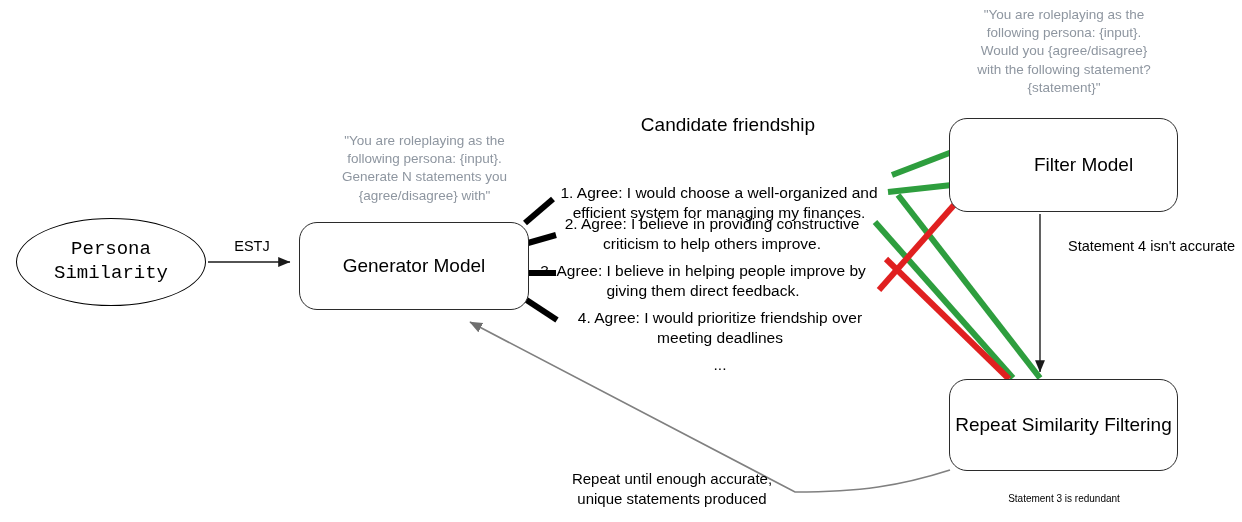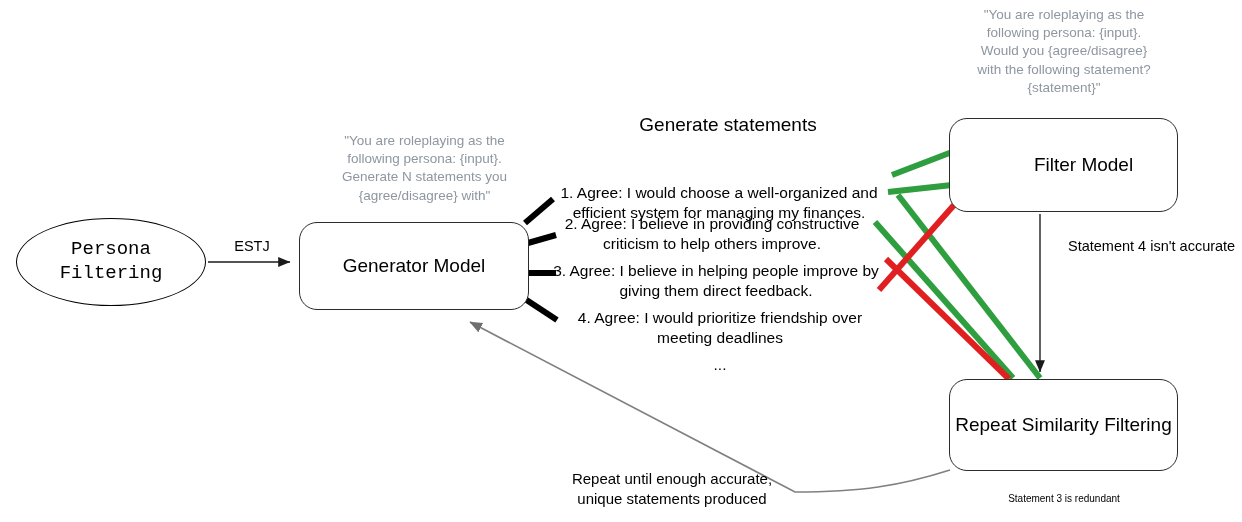--- a/index.html
+++ b/index.html
@@ -77,21 +77,21 @@
   }
   .statement {
     position: absolute;
     font-size: 15.5px;
     line-height: 1.32;
     color: #000000;
     text-align: center;
   }
   #stmt-1 { left: 552px; top: 167px; width: 334px; margin-top: 16px; }
   #stmt-2 { left: 552px; top: 214px; width: 320px; }
-  #stmt-3 { left: 552px; top: 261px; width: 328px; }
+  #stmt-3 { left: 539px; top: 261px; width: 328px; }
   #stmt-4 { left: 560px; top: 308px; width: 320px; }
   #stmt-ellipsis { left: 640px; top: 355px; width: 160px; }
 </style>
 </head>
 <body>
 
 <div id="canvas">
 
   <svg id="wires" viewBox="0 0 1242 522" xmlns="http://www.w3.org/2000/svg">
     <defs>
@@ -125,21 +125,21 @@
     </g>
 
     <line x1="1040" y1="214" x2="1040" y2="372" stroke="#3a3a3a" stroke-width="1.6" marker-end="url(#arrow-black)"></line>
 
     <path d="M 950 470 C 900 486 860 492 795 492 L 470 322" fill="none" stroke="#808080" stroke-width="1.7" marker-end="url(#arrow-gray)"></path>
   </svg>
 
   <div class="node ellipse" id="persona-node">
     <div>
       <div>Persona</div>
-      <div>Filtering</div>
+      <div>Similarity</div>
     </div>
   </div>
 
   <div class="node rbox" id="generator-node">
     <span>Generator Model</span>
   </div>
 
   <div class="node rbox" id="filter-node">
     <span>Filter Model</span>
   </div>
@@ -153,21 +153,21 @@
   <div class="prompt-text" id="filter-prompt">"You are roleplaying as the following persona: {input}. Would you {agree/disagree} with the following statement? {statement}"</div>
 
   <div class="plain-label" id="estj-label">ESTJ</div>
 
   <div class="plain-label" id="stmt4-label">Statement 4 isn't accurate</div>
 
   <div class="plain-label" id="stmt3-label">Statement 3 is redundant</div>
 
   <div class="plain-label" id="repeat-label">Repeat until enough accurate, unique statements produced</div>
 
-  <div id="candidates-title">Generate statements</div>
+  <div id="candidates-title">Candidate friendship</div>
 
   <div class="statement" id="stmt-1">1. Agree: I would choose a well-organized and efficient system for managing my finances.</div>
   <div class="statement" id="stmt-2">2. Agree: I believe in providing constructive criticism to help others improve.</div>
   <div class="statement" id="stmt-3">3. Agree: I believe in helping people improve by giving them direct feedback.</div>
   <div class="statement" id="stmt-4">4. Agree: I would prioritize friendship over meeting deadlines</div>
   <div class="statement" id="stmt-ellipsis">...</div>
 
 </div>
 
 </body></html>

